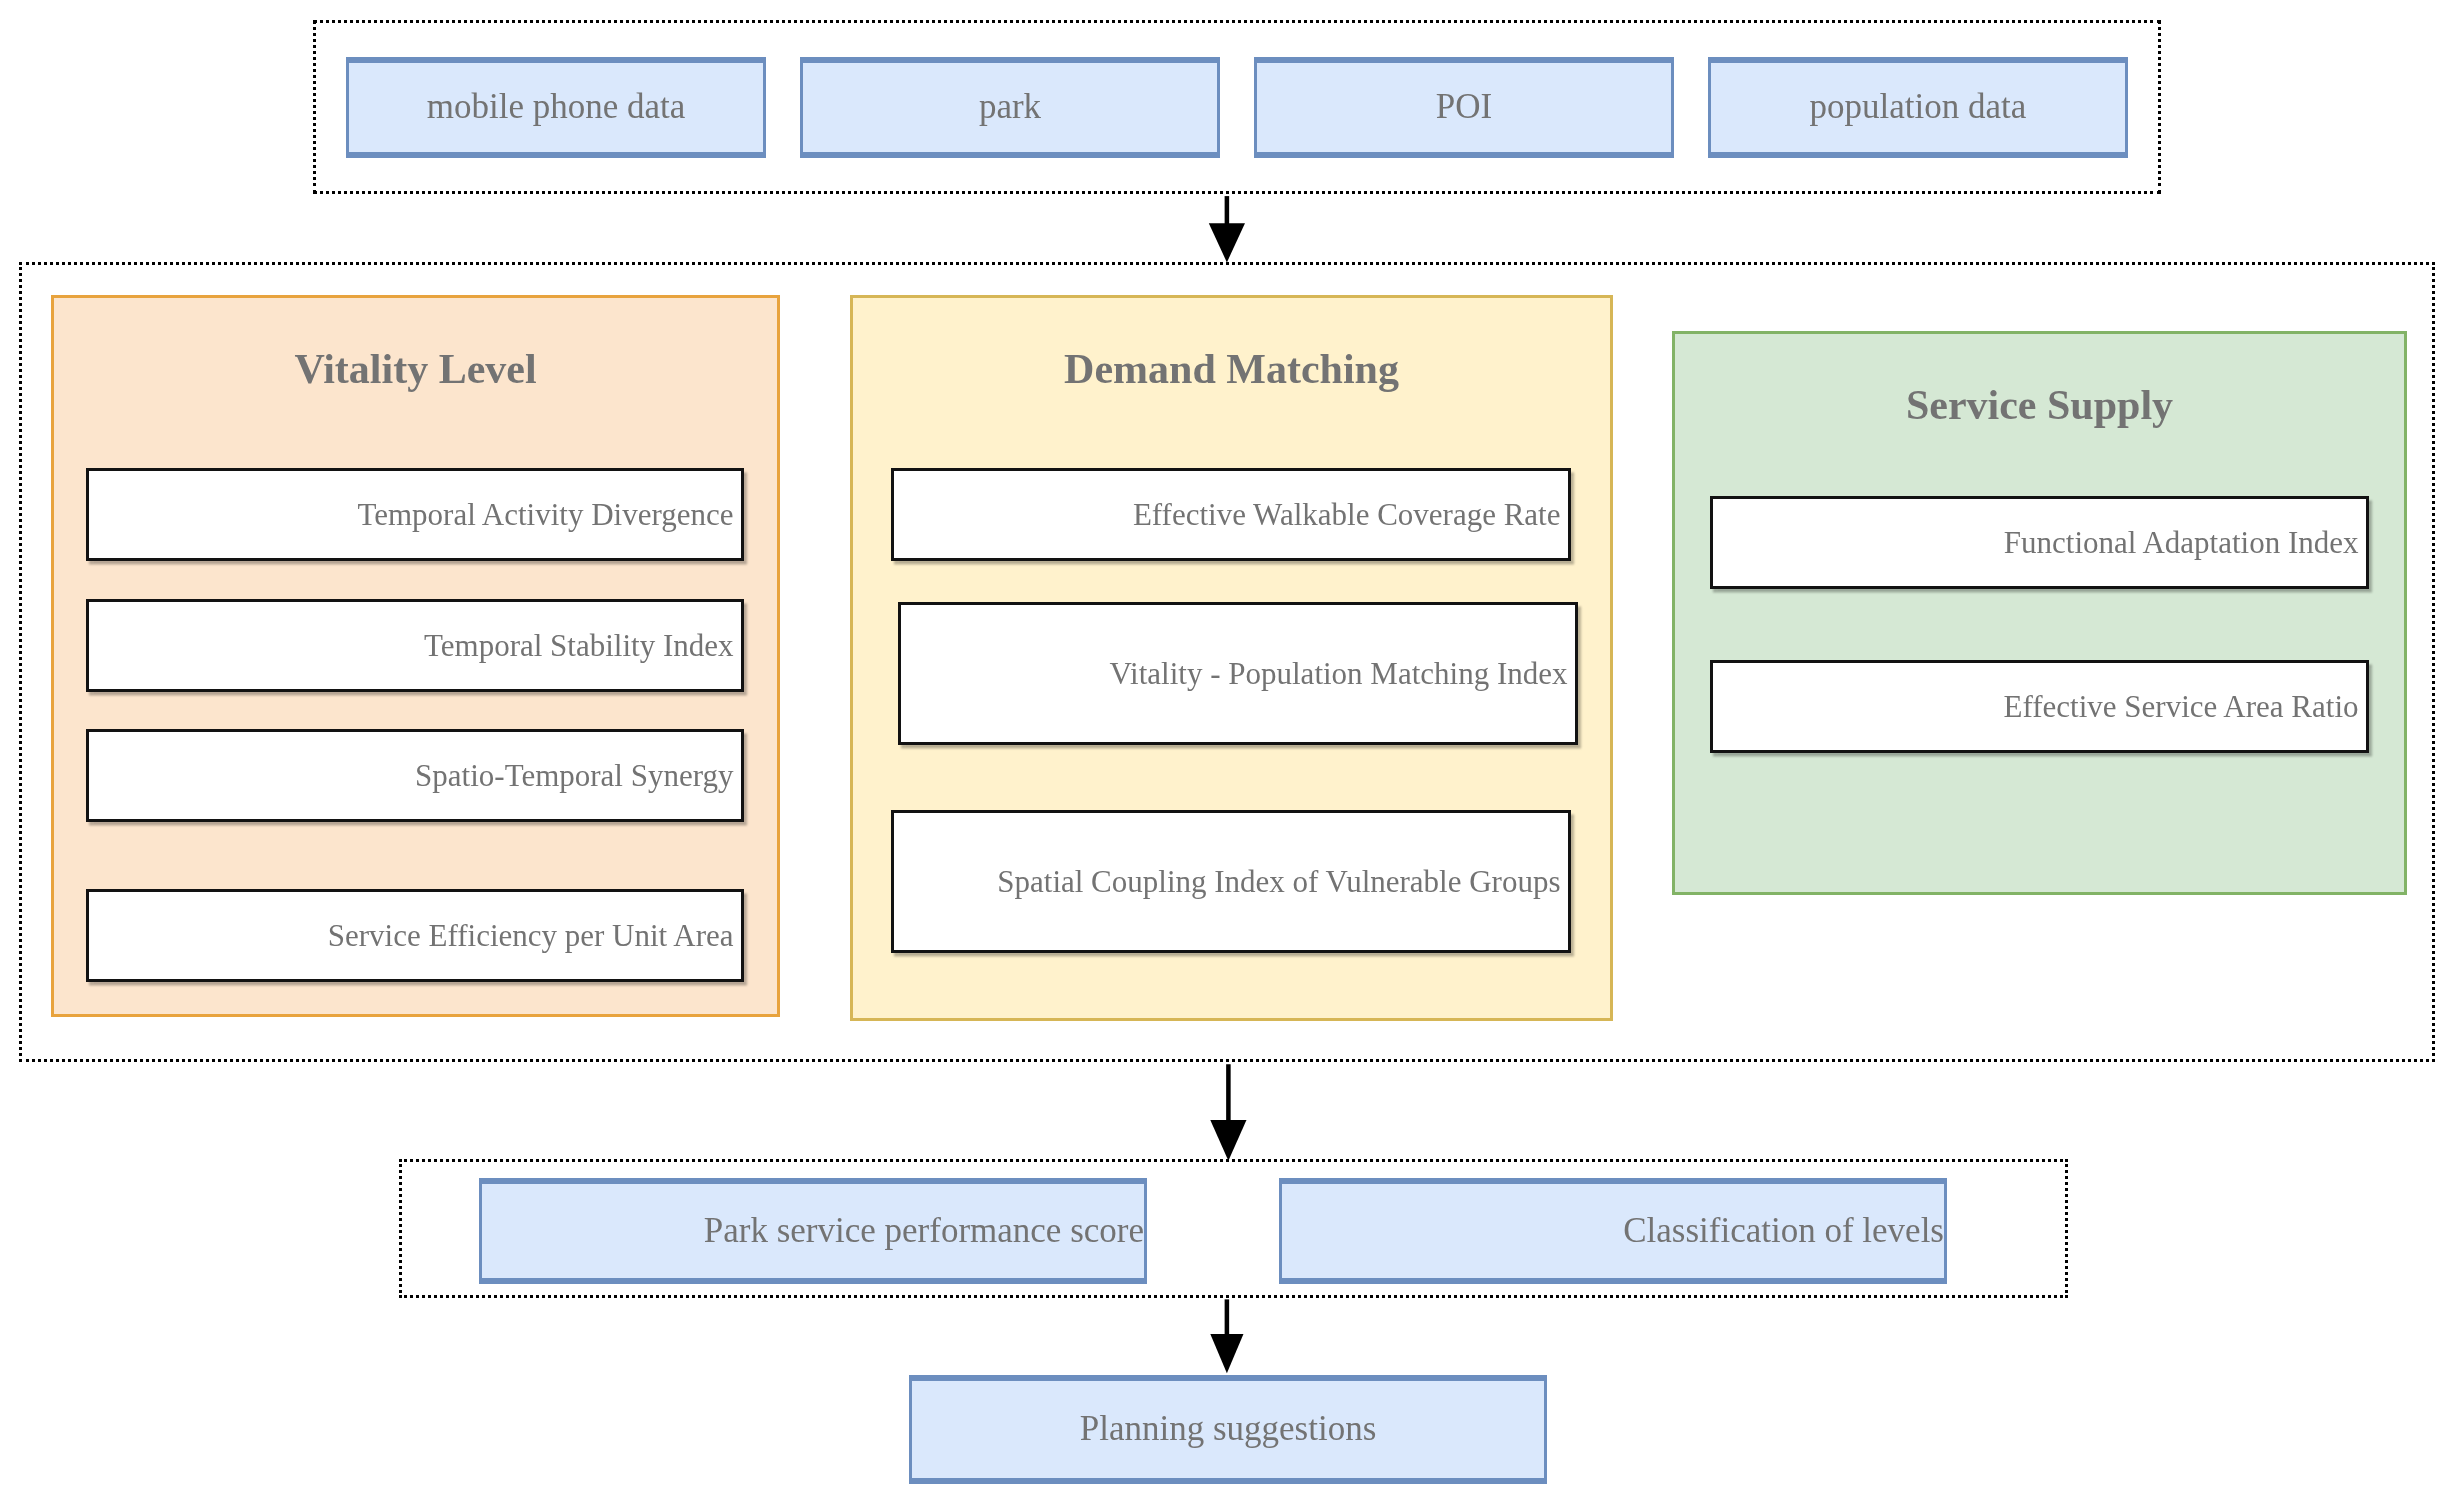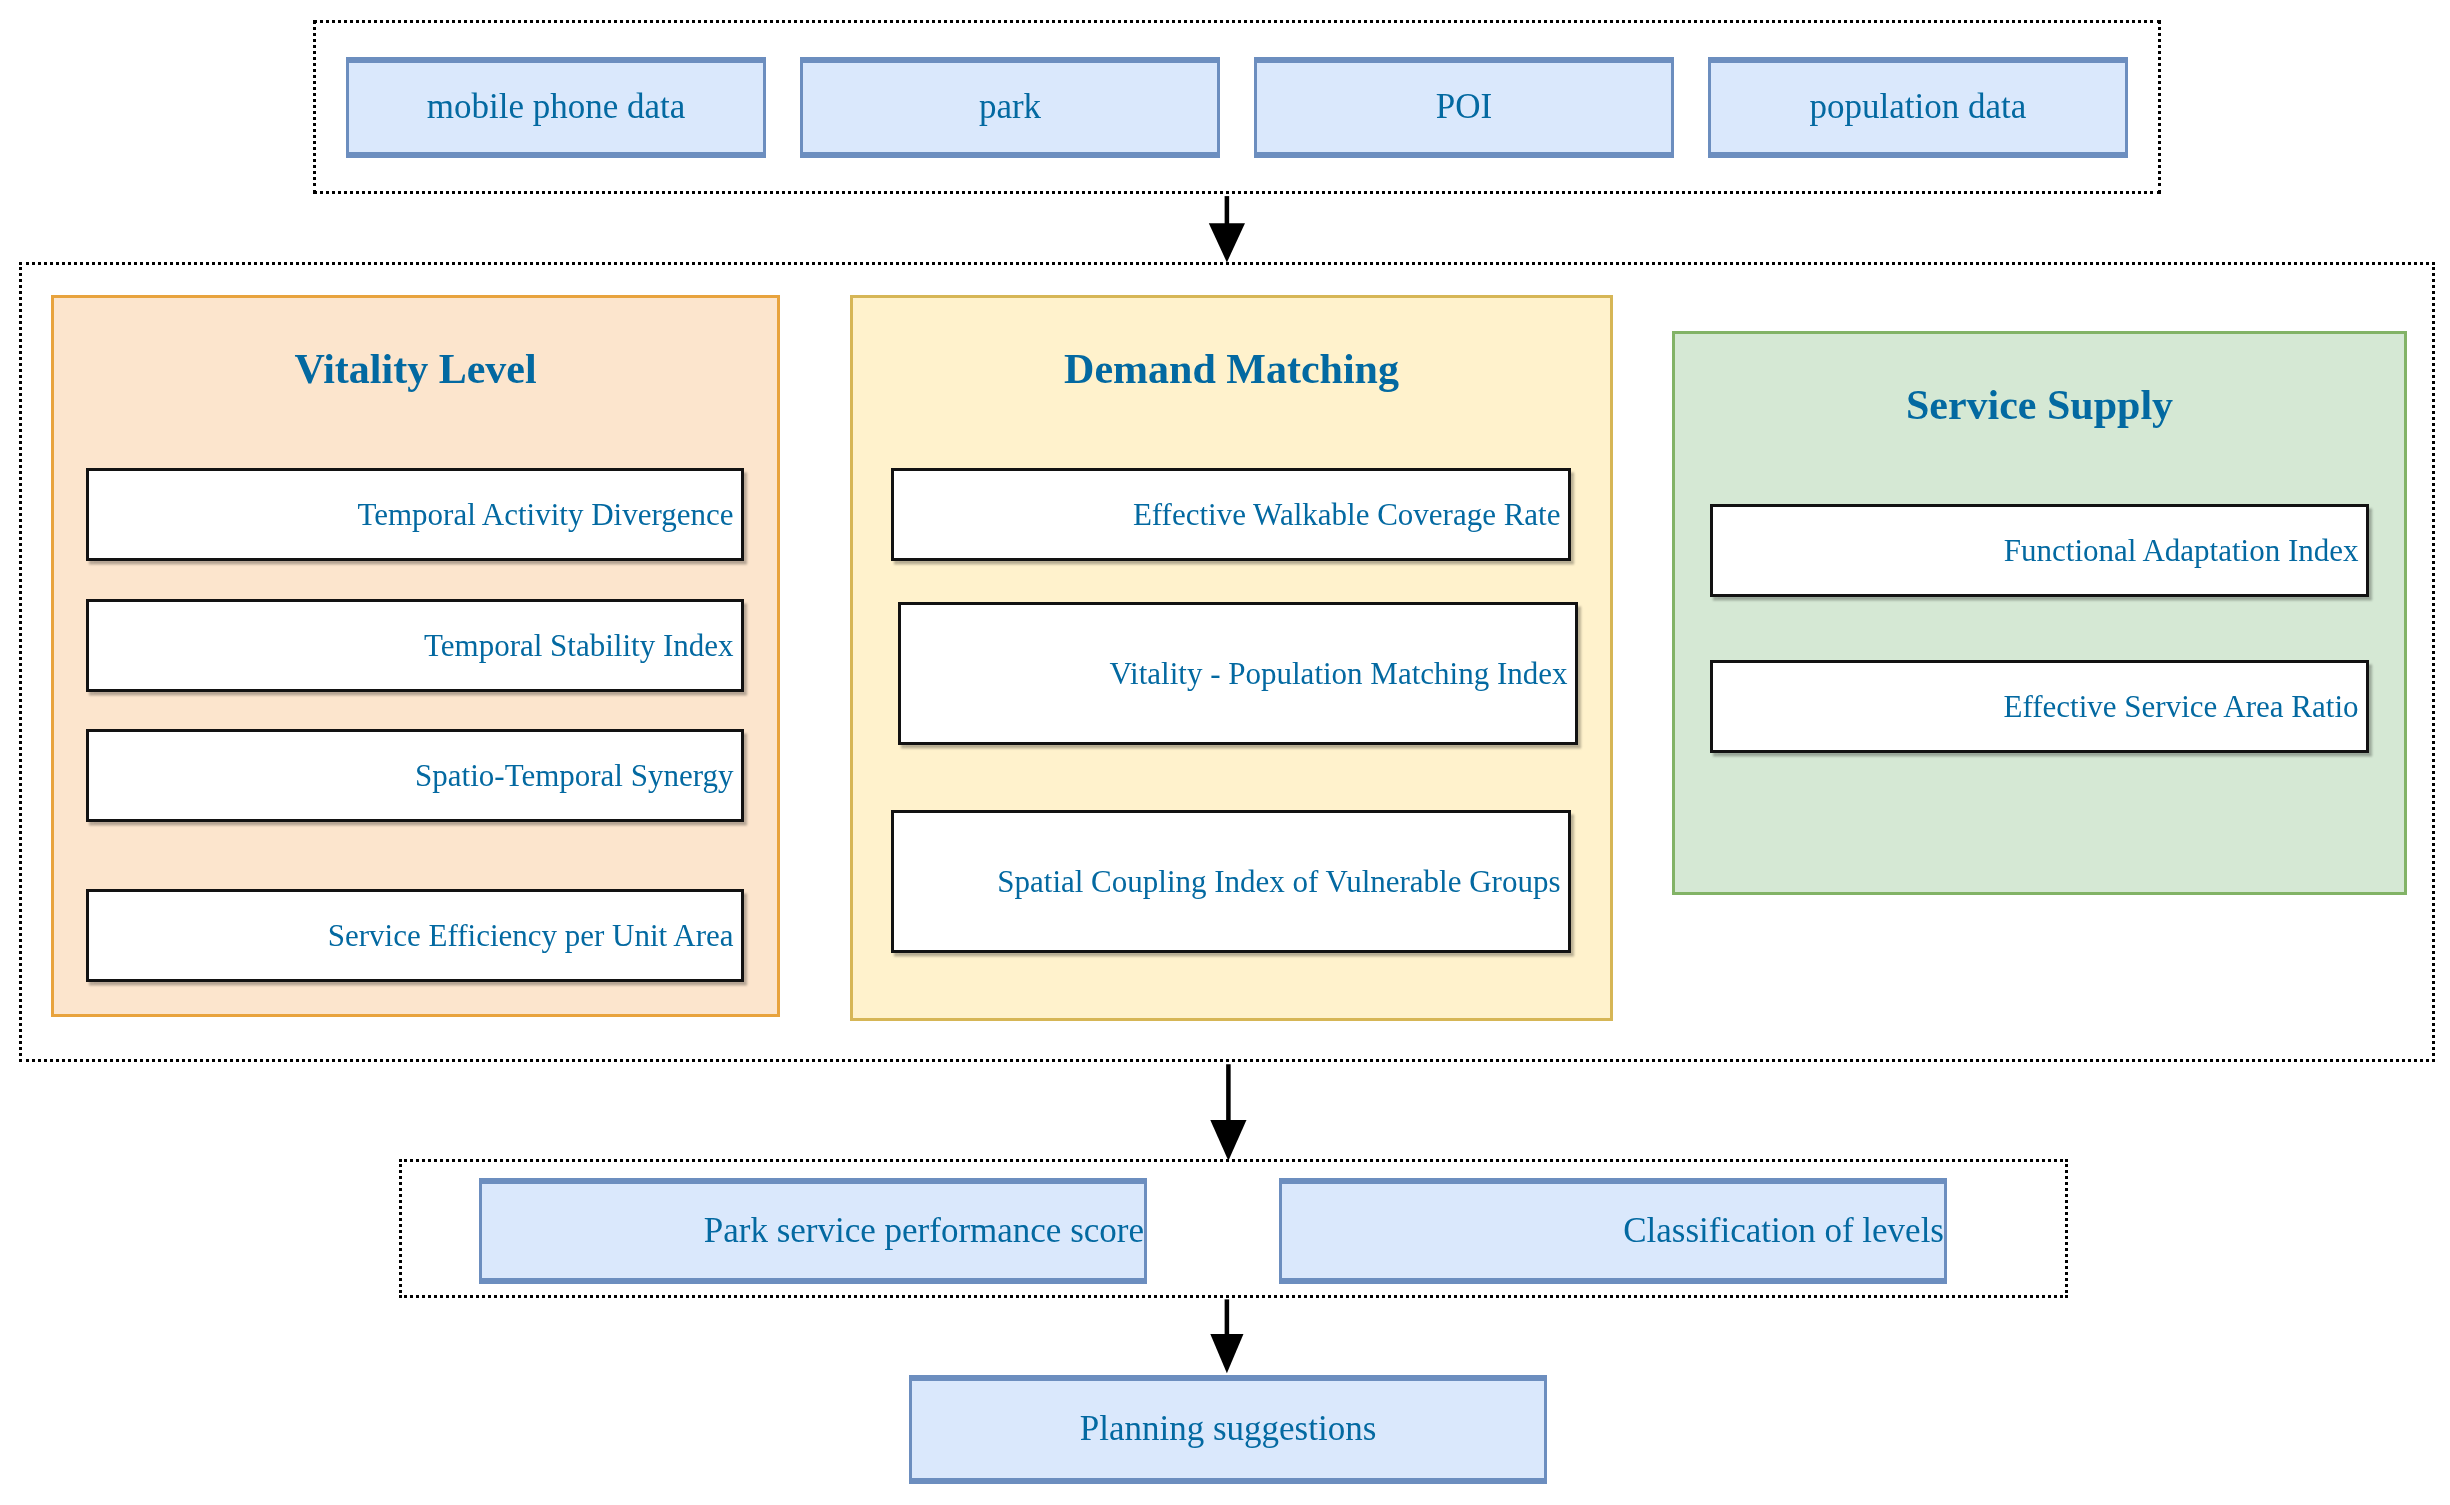--- a/index.html
+++ b/index.html
@@ -1,21 +1,21 @@
 <!DOCTYPE html>
 <html style="font-size:12px"><head>
 <meta charset="utf-8">
 <style>
   html,body { margin:0; padding:0; background:#ffffff; }
   .canvas {
     position:relative;
     width:2450px; height:1506px;
     background:#ffffff;
     font-family:"Liberation Serif","DejaVu Serif",serif;
-    color:#0369a1;
+    color:#737373;
     overflow:hidden;
   }
   .dotted-container {
     position:absolute;
     border:3px dotted #000;
     box-sizing:border-box;
     background:transparent;
   }
   
   .inputs-container {
@@ -77,21 +77,21 @@
   .m-v2 { top:301px; }
   .m-v3 { top:431px; }
   .m-v4 { top:591px; }
   
   .m-d { left:38px; width:680px; }
   .m-d1 { top:170px; height:93px; }
   .m-d2 { top:304px; height:143px;margin-left:7px; }
   .m-d3 { top:512px; height:143px; }
   
   .m-s { left:35px; width:659px; height:93px; }
-  .m-s1 { top:170px; }
+  .m-s1 { top:162px; }
   .m-s2 { top:326px;padding-left:13px; }
 
   
   .outputs-container { left:399px; top:1159px; width:1669px; height:139px; }
   .output-node { position:absolute; top:16px; width:668px; height:106px;justify-content:flex-end; }
   .output-node-1 { left:77px; }
   .output-node-2 { left:877px; }
 
   
   .final-node {

